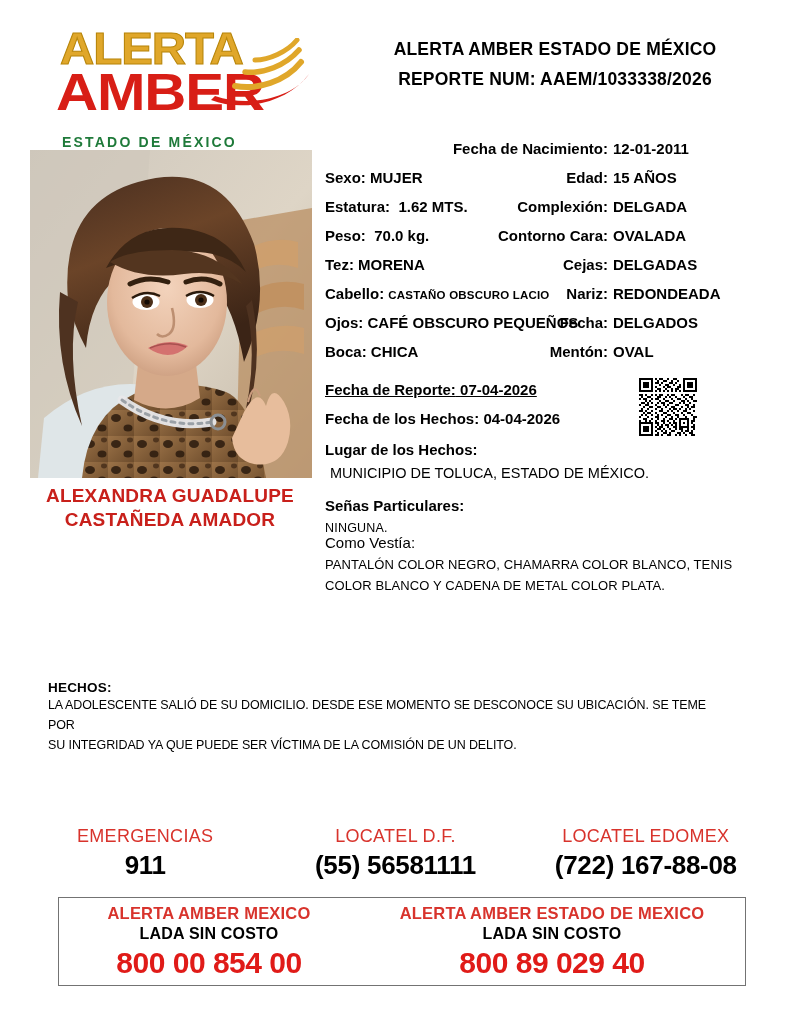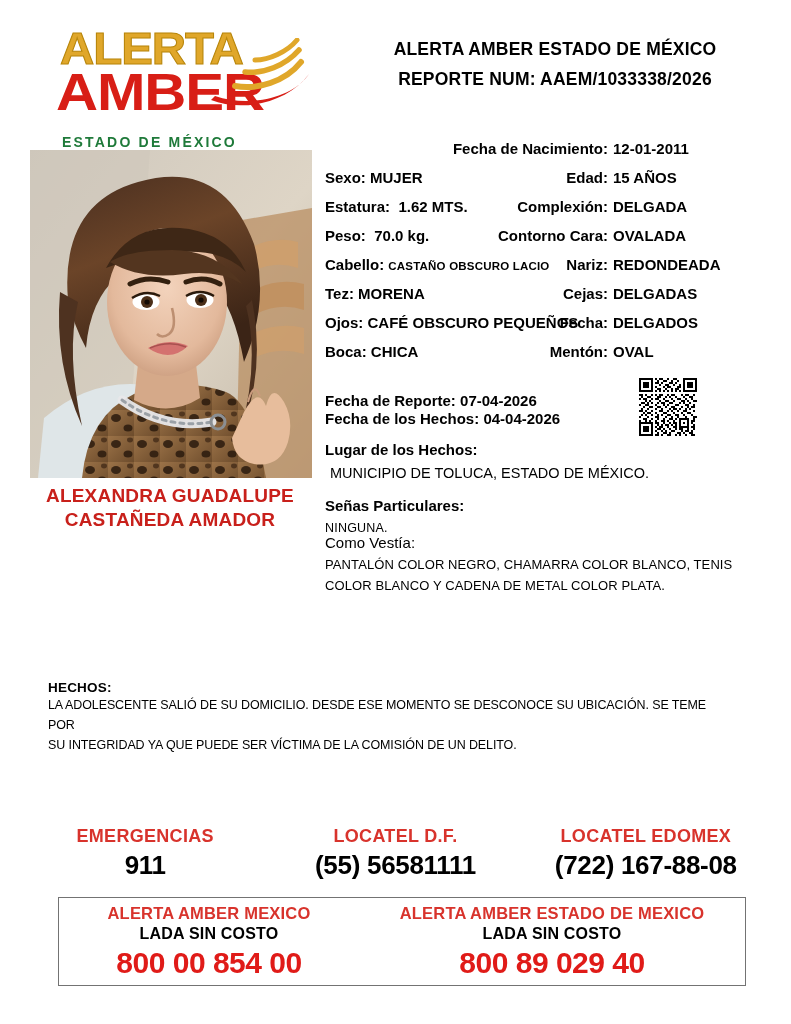--- a/index.html
+++ b/index.html
@@ -129,21 +129,21 @@
     transform: scaleX(0.96); transform-origin: left top;
   }
 
   
   .phones {
     position: absolute; left: 20px; top: 824px; width: 751px;
     display: flex;
   }
   .phone-col { flex: 1; text-align: center; }
   .phone-title {
-    color: #D8332C; font-size: 18px; font-weight: bold; letter-spacing: 0.3px;
+    color: #D8332C; font-size: 18px; font-weight: normal; letter-spacing: 0.3px;
     line-height: 24px;
   }
   .phone-num {
     color: #000; font-size: 26px; font-weight: bold; letter-spacing: -0.3px;
     line-height: 34px;
   }
 
   
   .footer-box {
     position: absolute; left: 58px; top: 897px; width: 688px; height: 89px;
@@ -295,45 +295,45 @@
     <div class="dright-val">DELGADA</div>
   </div>
 
   <div class="drow">
     <div class="dleft"><span>Peso:</span>&nbsp; <span class="val">70.0 kg.</span></div>
     <div class="dright-label">Contorno Cara:</div>
     <div class="dright-val">OVALADA</div>
   </div>
 
   <div class="drow">
+    <div class="dleft"><span>Tez:</span> <span class="val">MORENA</span></div>
+    <div class="dright-label">Cejas:</div>
+    <div class="dright-val">DELGADAS</div>
+  </div>
+
+  <div class="drow">
     <div class="dleft"><span>Cabello:</span> <span class="val small">CASTAÑO OBSCURO LACIO</span></div>
     <div class="dright-label">Nariz:</div>
     <div class="dright-val">REDONDEADA</div>
   </div>
 
   <div class="drow">
-    <div class="dleft"><span>Tez:</span> <span class="val">MORENA</span></div>
-    <div class="dright-label">Cejas:</div>
-    <div class="dright-val">DELGADAS</div>
-  </div>
-
-  <div class="drow">
     <div class="dleft"><span>Ojos:</span> <span class="val">CAFÉ OBSCURO PEQUEÑOS</span></div>
     <div class="dright-label">Fecha:</div>
     <div class="dright-val">DELGADOS</div>
   </div>
 
   <div class="drow">
     <div class="dleft"><span>Boca:</span> <span class="val">CHICA</span></div>
     <div class="dright-label">Mentón:</div>
     <div class="dright-val">OVAL</div>
   </div>
 </div>
 
-<div class="block" style="top:392px;">
+<div class="block" style="top:381px;text-decoration:underline;">
   <span class="lbl">Fecha de Reporte:</span>
   <span class="lbl">07-04-2026</span>
 </div>
 
 <div class="block" style="top:410px;">
   <span class="lbl">Fecha de los Hechos:</span>
   <span class="lbl">04-04-2026</span>
 </div>
 
 <div class="block" style="top:441px;">

